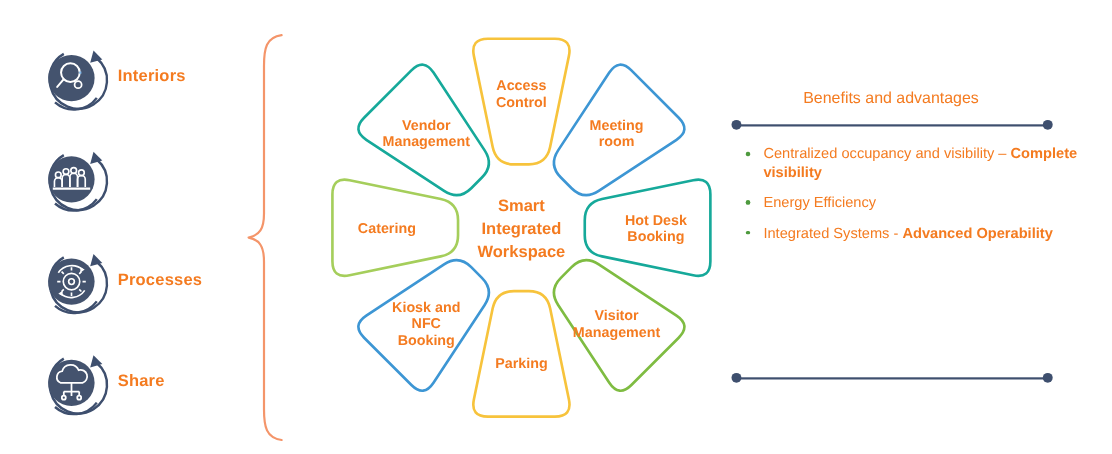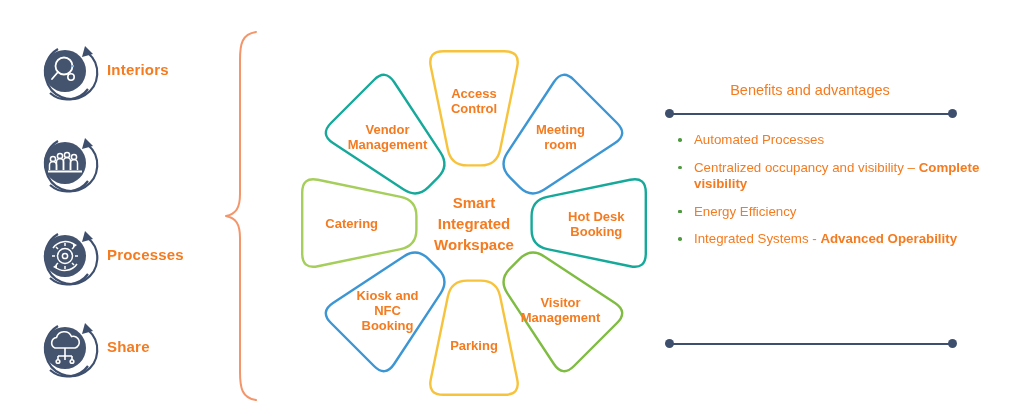--- a/index.html
+++ b/index.html
@@ -23,21 +23,21 @@
               color:#F47B20;font-weight:bold;font-size:15px;
               letter-spacing:.2px;white-space:nowrap;}
   .icon-row.r1 .icon-label{top:30px;}
   .icon-row.r2 .icon-label{top:28px;}
   .icon-row.r3 .icon-label{top:28px;}
 
   
   .brace{position:absolute;left:222px;top:30px;width:48px;height:372px;}
 
   
-  .flower{position:absolute;left:278px;top:42px;width:392px;height:362px;text-decoration:underline;}
+  .flower{position:absolute;left:278px;top:26px;width:392px;height:362px;text-decoration:underline;}
   .flower svg{display:block;}
   .petal-text{font-family:"Liberation Sans",sans-serif;font-weight:bold;
               font-size:13px;fill:#F47B20;}
   .center-text{font-family:"Liberation Sans",sans-serif;font-weight:bold;
                font-size:15px;fill:#F47B20;}
 
   
   .right-panel{position:absolute;left:660px;top:82px;width:340px;height:290px;}
   .benefits-title{position:absolute;left:0;top:0;width:300px;text-align:center;
                   color:#F47B20;font-weight:normal;font-size:14.5px;}
@@ -212,21 +212,20 @@
 
     <div class="benefits-title">Benefits and advantages</div>
 
     <div class="rule top">
       <span class="dot l"></span>
       <span class="bar"></span>
       <span class="dot r"></span>
     </div>
 
     <div class="bullets" id="bullets">
-        <div class="bullet-item"><span class="dot"></span><span>Automated Processes</span></div>
         <div class="bullet-item"><span class="dot"></span><span>Centralized occupancy and visibility – </span><b>Complete visibility</b></div>
         <div class="bullet-item"><span class="dot"></span></div>
         <div class="bullet-item"><span class="dot"></span><span>Energy Efficiency</span></div>
         <div class="bullet-item"><span class="dot"></span><span>Integrated Systems - </span><b>Advanced Operability</b></div>
       </div>
 
     <div class="rule bottom">
       <span class="dot l"></span>
       <span class="bar"></span>
       <span class="dot r"></span>

